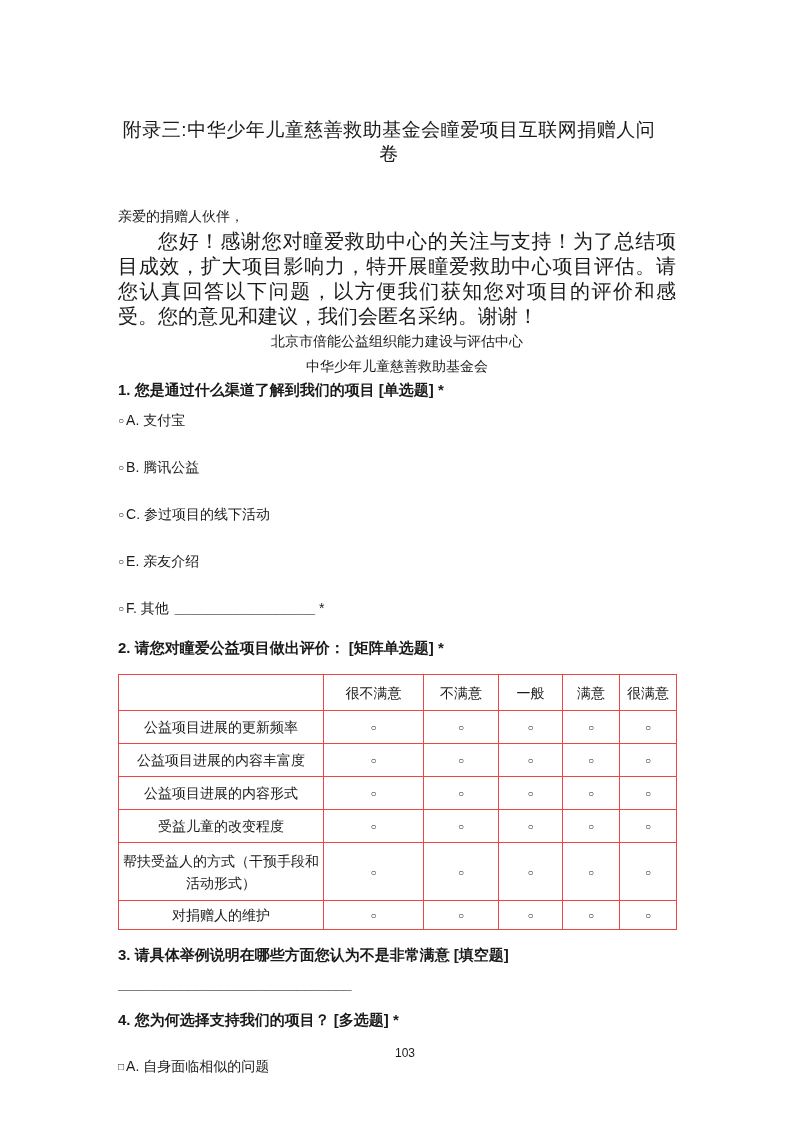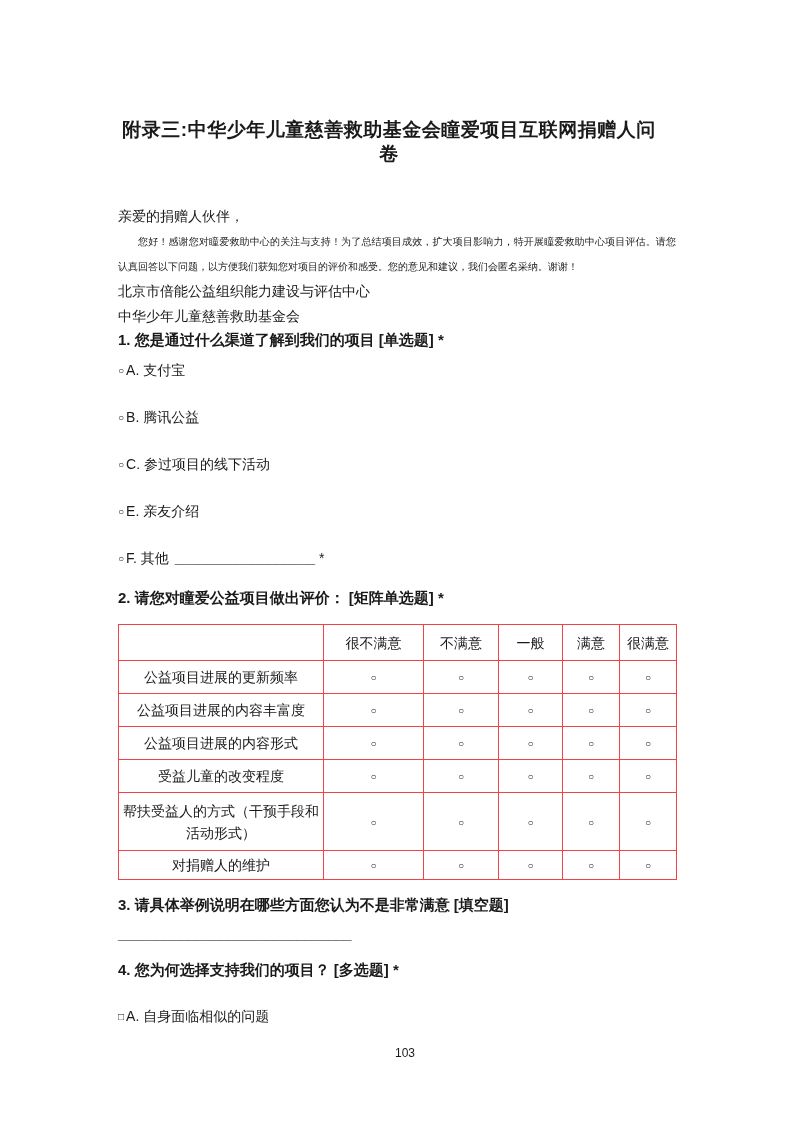--- a/index.html
+++ b/index.html
@@ -11,38 +11,38 @@
     position: relative;
     overflow: hidden;
   }
   .page {
     width: 794px; height: 1123px;
     padding: 118px 118px 0 118px;
     position: relative;
   }
   .title {
     font-size: 19px;
-    font-weight: bold;
+    font-weight: normal;
     text-align: center;
     margin: 0 16px 38px 0;
     line-height: 24px;
     letter-spacing: 0.5px;
   }
   .greeting {
     font-size: 14px; line-height: 25px; margin: 0;
   }
   .intro-body {
-    font-size: 10px; line-height: 25px; margin: 0;
+    font-size: 20px; line-height: 25px; margin: 0;
     text-indent: 2em;
     text-align: justify;
     text-justify: inter-ideograph;
   }
   .sig {
     font-size: 14px; line-height: 25px; margin: 0;
-    text-align: left;
+    text-align: center;
   }
   .q-label {
     font-size: 15px; font-weight: bold;
     line-height: 21px;
     margin: 0;
   }
   .q1-label { }
   .q2-label { margin-top: 18px; }
   .q3-label { margin-top: 14px; }
   .q4-label { margin-top: 16px; }

